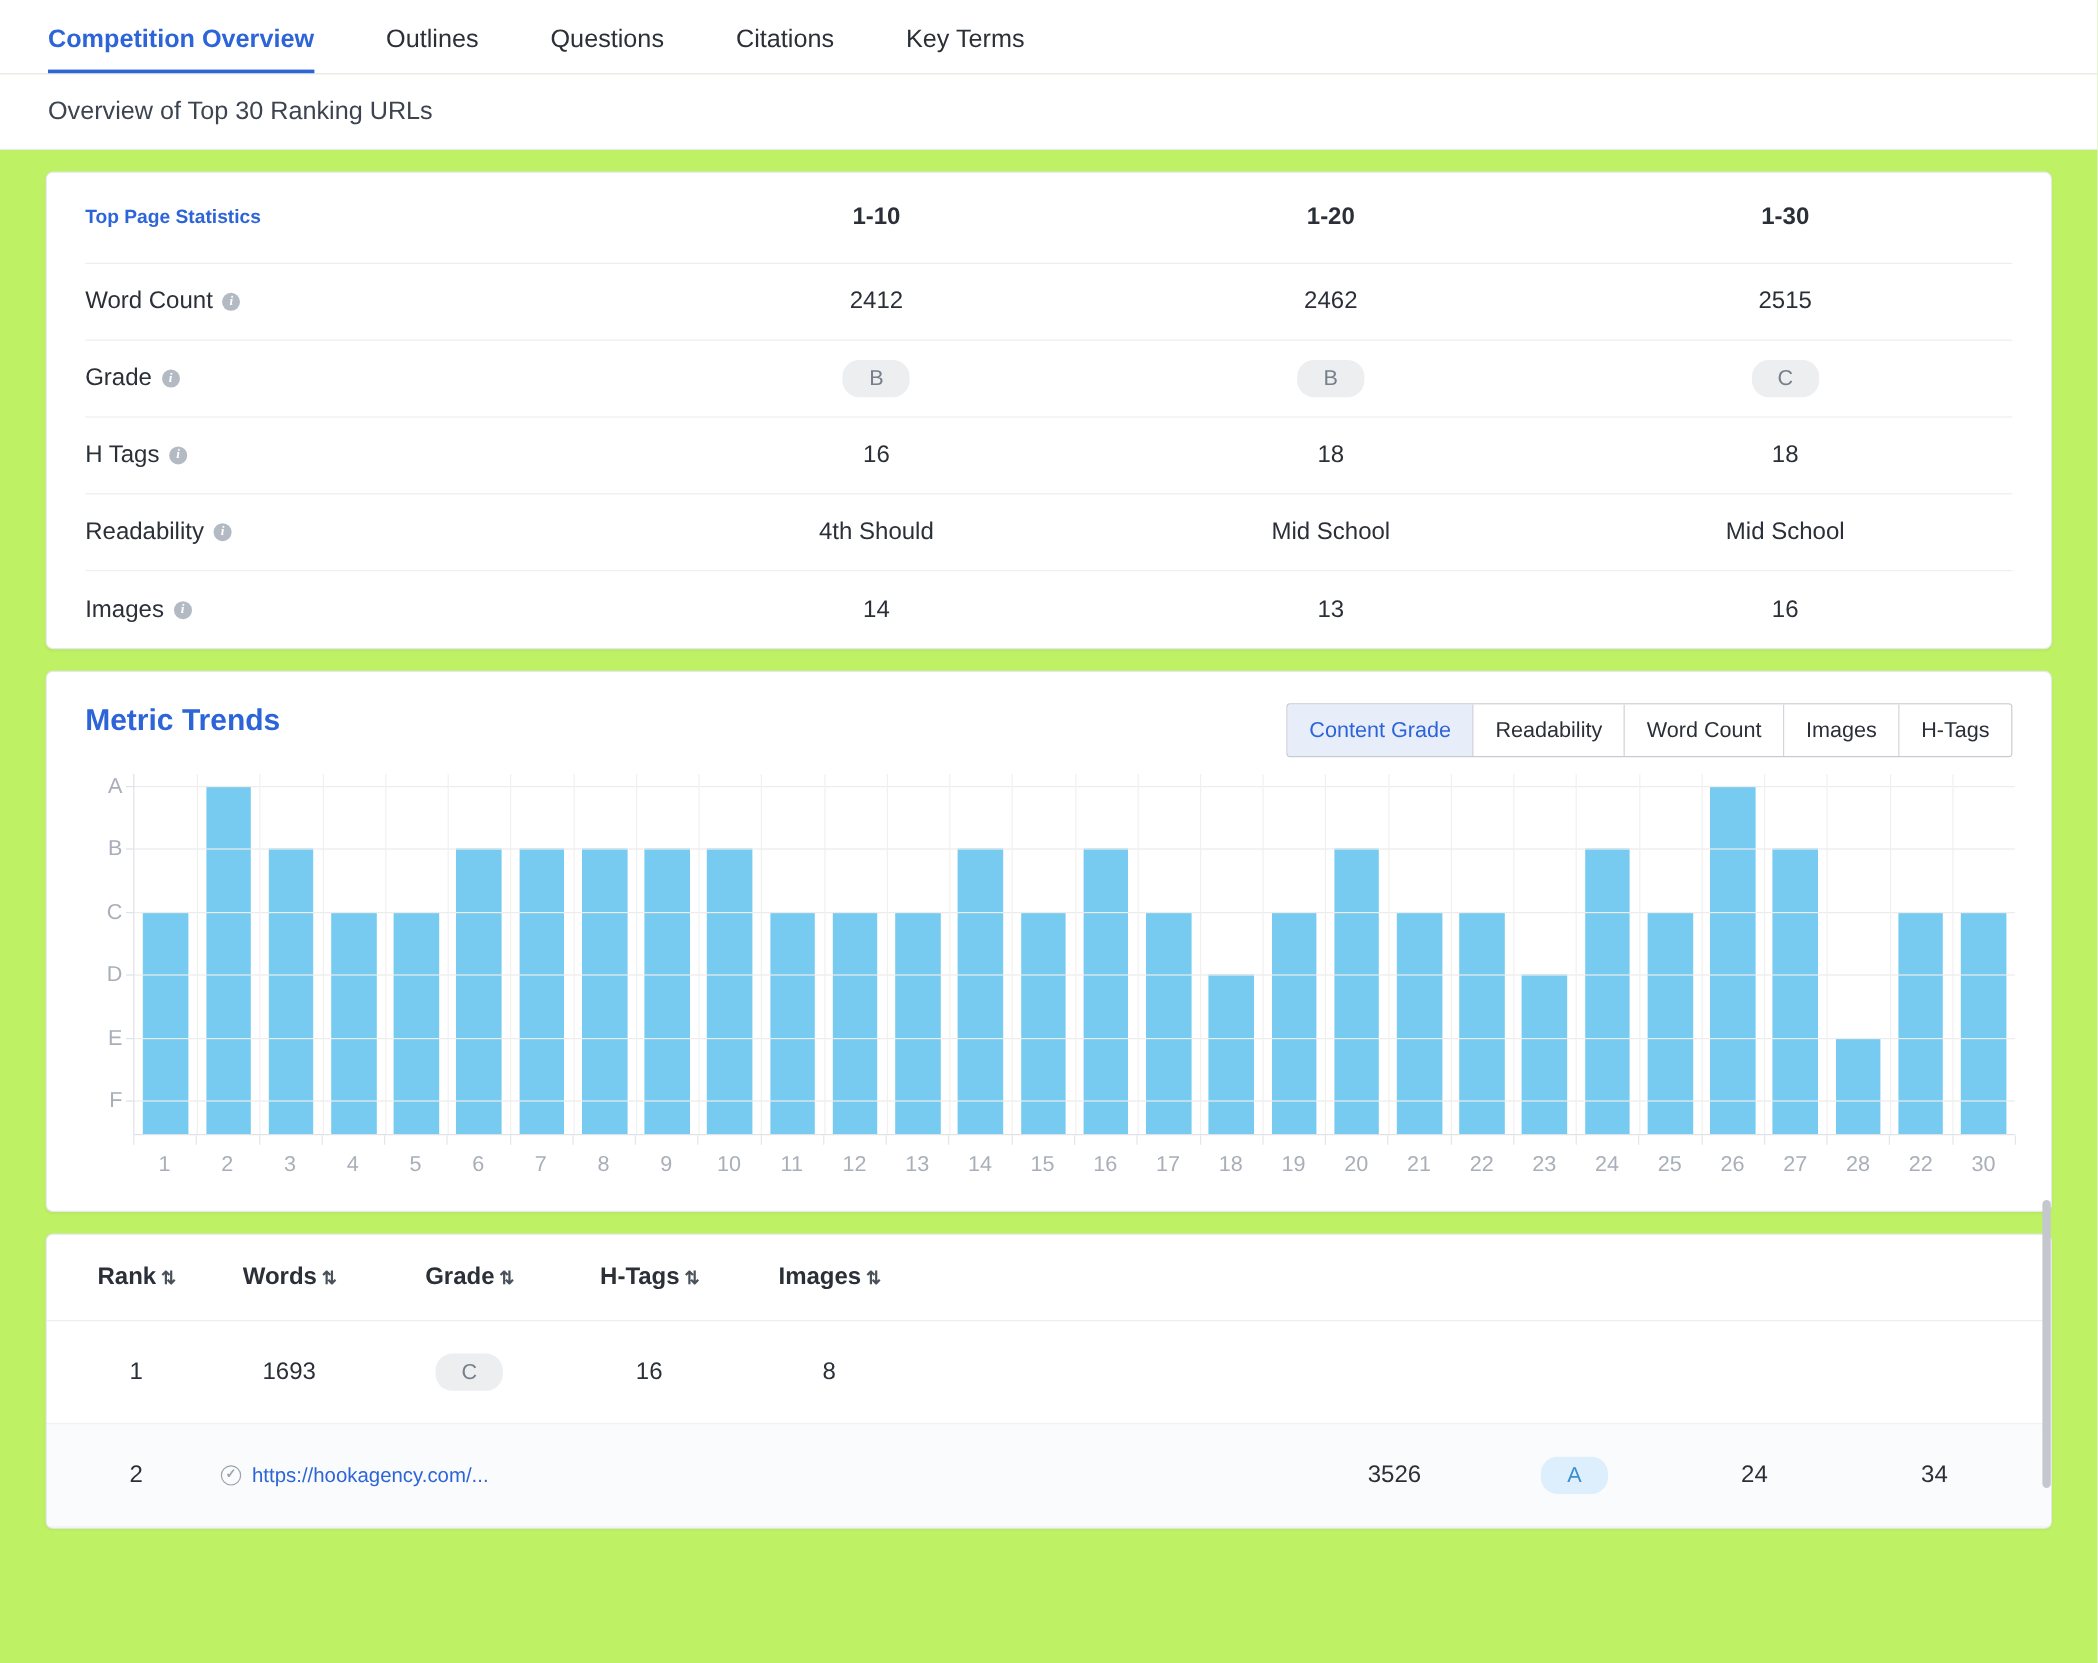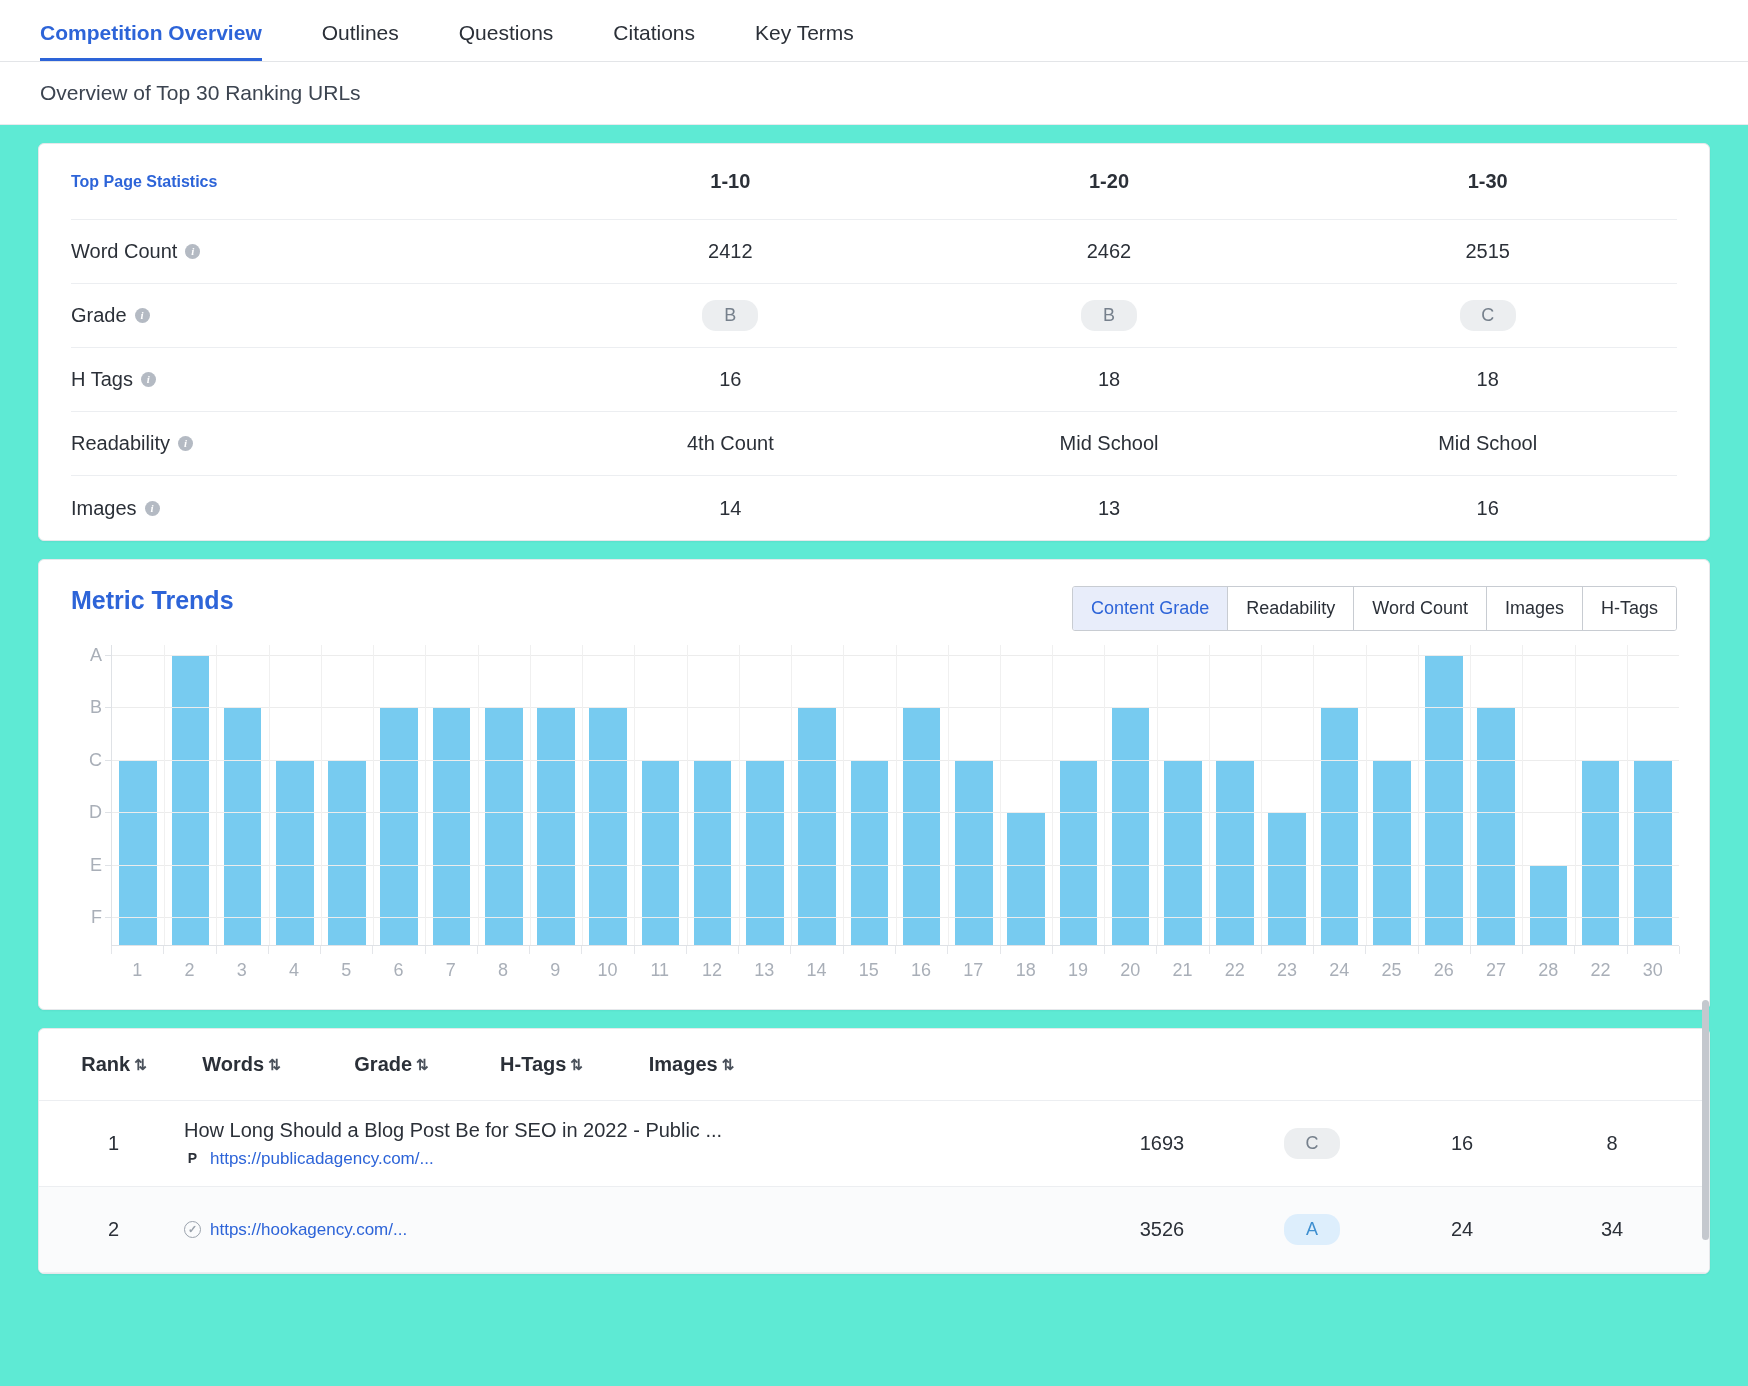--- a/index.html
+++ b/index.html
@@ -2,21 +2,21 @@
 <html><head>
 <meta charset="utf-8">
 <style>
   * { box-sizing: border-box; margin: 0; padding: 0; }
   html, body {
     width: 1748px; height: 1386px;
     background: #f1f2f4;
     font-family: "Liberation Sans", sans-serif;
     overflow: hidden;
   }
-  .app { width: 1748px; height: 1386px; position: relative; background: #5eead4; }
+  .app { width: 1748px; height: 1386px; position: relative; background: #bef264; }
 
   
   .tabbar {
     height: 62px; background: #ffffff;
     display: flex; align-items: flex-end;
     padding-left: 40px; gap: 0px;
     border-bottom: 1px solid #e3e5e8;
   }
   .tab {
     font-size: 21px; color: #2b3038;
@@ -224,21 +224,21 @@
         <div class="stats-cell">16</div>
         <div class="stats-cell">18</div>
         <div class="stats-cell">18</div>
       </div>
 
       <div class="stats-row">
         <div class="stats-label">
           <span>Readability</span>
           <span class="info-i">i</span>
         </div>
-        <div class="stats-cell">4th Count</div>
+        <div class="stats-cell">4th Should</div>
         <div class="stats-cell">Mid School</div>
         <div class="stats-cell">Mid School</div>
       </div>
 
       <div class="stats-row">
         <div class="stats-label">
           <span>Images</span>
           <span class="info-i">i</span>
         </div>
         <div class="stats-cell">14</div>
@@ -489,27 +489,20 @@
         <span class="sort-ic">⇅</span>
       </div>
       <div class="c-col hdr">
         <span>Images</span>
         <span class="sort-ic">⇅</span>
       </div>
     </div>
 
     <div class="comp-row">
       <div class="c-rank">1</div>
-      <div class="c-name">
-        <div class="c-title">How Long Should a Blog Post Be for SEO in 2022 - Public ...</div>
-        <div class="c-url">
-          <span class="favicon">P</span>
-          <span>https://publicadagency.com/...</span>
-        </div>
-      </div>
       <div class="c-col">1693</div>
       <div class="c-col"><span class="grade-pill">C</span></div>
       <div class="c-col">16</div>
       <div class="c-col">8</div>
     </div>
 
     <div class="comp-row alt">
       <div class="c-rank">2</div>
       <div class="c-name">
         <div class="c-url">

